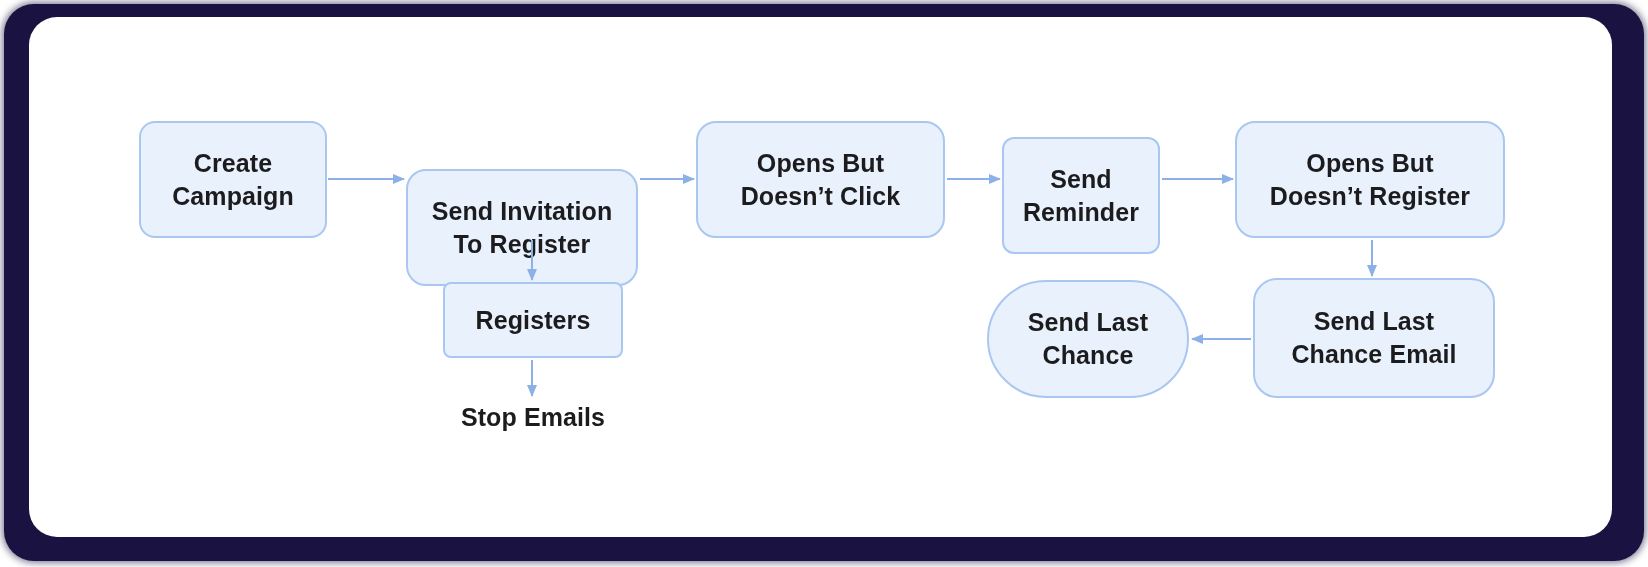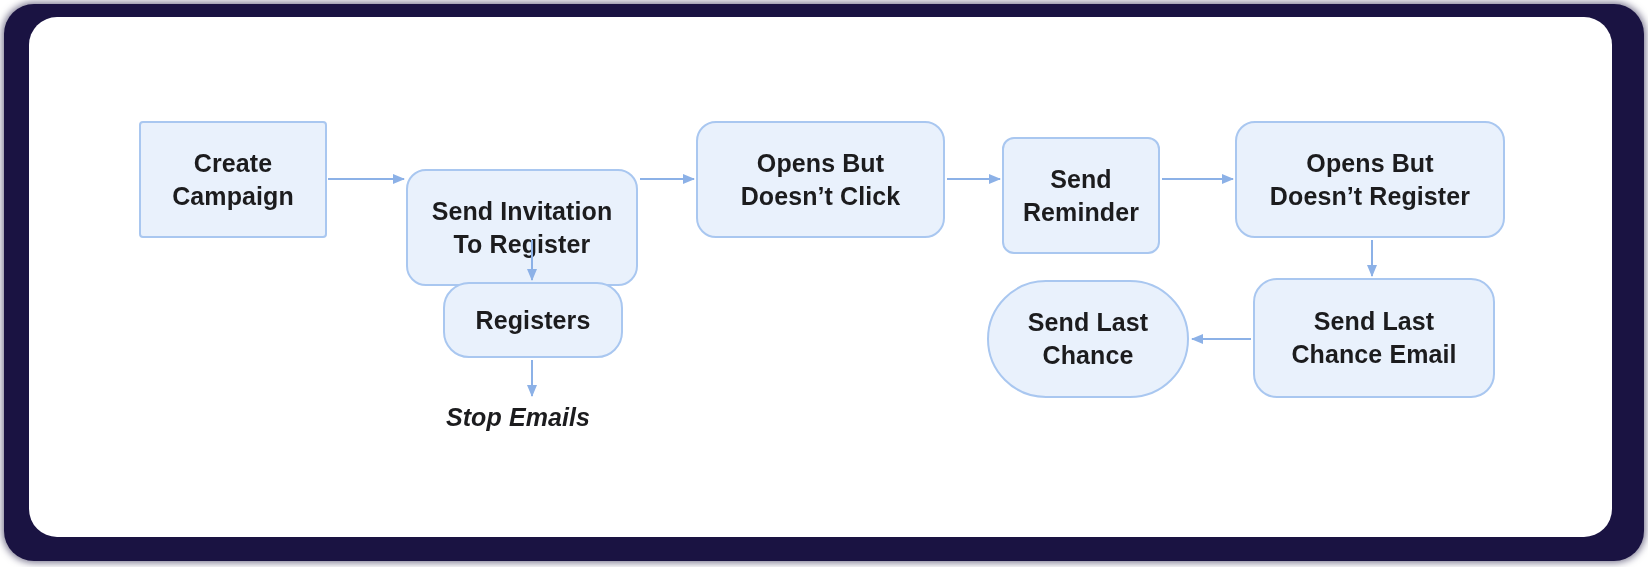--- a/index.html
+++ b/index.html
@@ -24,29 +24,29 @@
   }
   .node-label,.free-label{
     white-space:pre-line;color:var(--text,#1c1c1e);
     font-size:25px;line-height:33px;font-weight:600;letter-spacing:.1px;
   }
   .free-label{
     position:absolute;display:flex;align-items:center;justify-content:center;
     text-align:center;
   }
   
-  #n-create-campaign        {left:139px;top:121px;width:188px;height:117px;border-radius:4px;}
+  #n-create-campaign        {left:139px;top:121px;width:188px;height:117px;border-radius:16px;}
   #n-send-invitation        {left:406px;top:121px;width:232px;height:117px;border-radius:20px;margin-top:48px;}
   #n-opens-no-click         {left:696px;top:121px;width:249px;height:117px;border-radius:20px;}
   #n-send-reminder          {left:1002px;top:137px;width:158px;height:117px;border-radius:12px;}
   #n-opens-no-register      {left:1235px;top:121px;width:270px;height:117px;border-radius:20px;}
-  #n-registers              {left:443px;top:282px;width:180px;height:76px;border-radius:26px;}
+  #n-registers              {left:443px;top:282px;width:180px;height:76px;border-radius:8px;}
   #n-send-last-chance       {left:987px;top:280px;width:202px;height:118px;border-radius:59px;}
   #n-send-last-chance-email {left:1253px;top:278px;width:242px;height:120px;border-radius:24px;}
-  #t-stop-emails            {left:418px;top:400px;width:200px;height:34px;font-style:italic;}
+  #t-stop-emails            {left:433px;top:400px;width:200px;height:34px;}
   #edges{position:absolute;left:0;top:0;pointer-events:none;}
   #edges line{stroke:var(--arrow,#8cb1e7);stroke-width:2;}
   #edges .head{fill:var(--arrow,#8cb1e7);}
 </style>
 </head>
 <body>
 
 <div id="canvas">
   <div id="frame"></div>
   <div id="card"></div>

